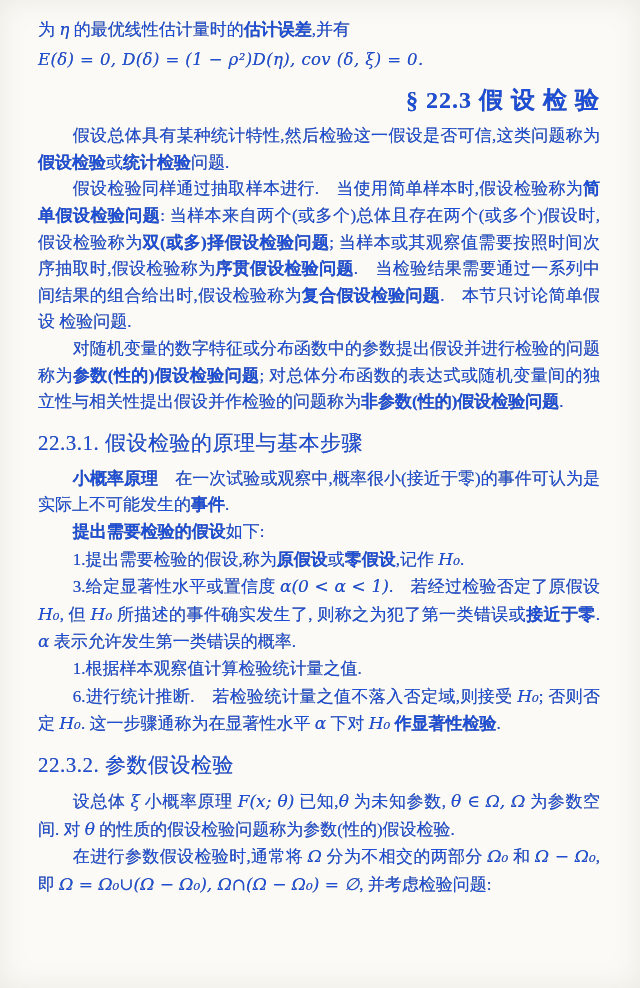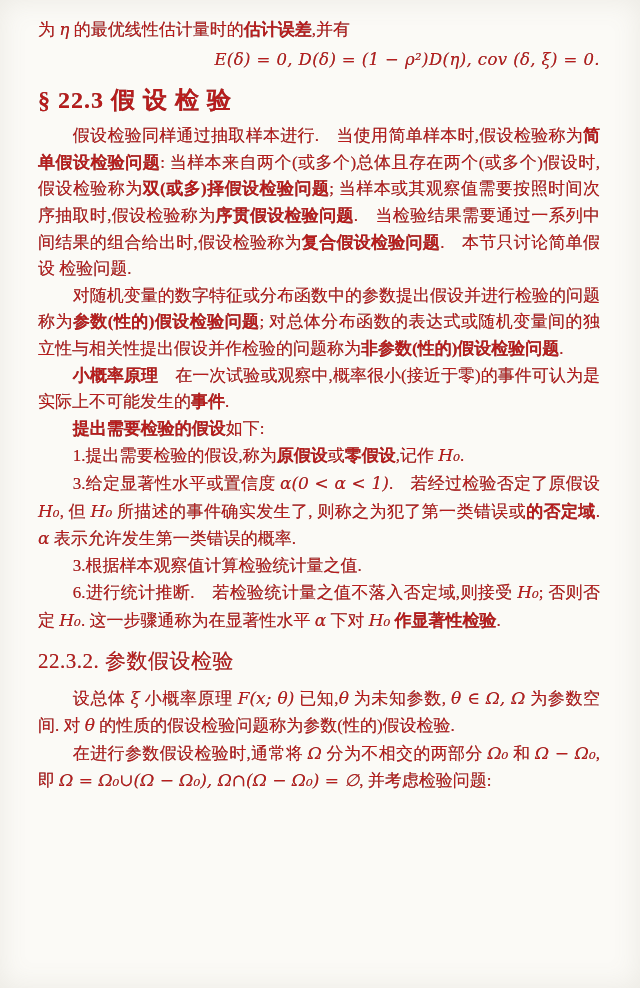--- a/index.html
+++ b/index.html
@@ -5,40 +5,40 @@
   html,body { margin:0; padding:0; background:#d9d9d6; }
   .page {
     position:relative;
     width:640px; height:988px;
     margin:0 auto;
     background:#fbfaf6;
     box-sizing:border-box;
     padding:16px 40px 0 38px;
     overflow:hidden;
     font-family:"Liberation Serif","DejaVu Serif",serif;
-    color:#b91c1c;
+    color:#1d4ed8;
     box-shadow:inset 0 0 28px rgba(120,115,100,0.12);
   }
   .blk {
     font-size:17px;
     line-height:26.6px;
     text-align:justify;
     text-shadow:0 0 0.5px rgba(20,18,15,0.55);
   }
   .p  { text-indent:2.05em; }
   .pn { text-indent:0; }
   .b  { font-weight:700; }
   .m  { font-family:"DejaVu Serif","Liberation Serif",serif; font-style:italic; }
   .formula {
-    text-align:right; text-indent:0;
+    text-align:left; text-indent:0;
     font-size:16.5px; line-height:32px;
     letter-spacing:0.4px;
   }
   .h-center {
-    text-align:left; text-indent:0;
+    text-align:right; text-indent:0;
     font-size:24px; font-weight:700;
     line-height:1.15;
     margin:11px 0 9px;
     letter-spacing:1px;
   }
   .h-left {
     text-indent:0;
     font-size:21px; font-weight:400;
     line-height:1.15;
     margin:15px 0 11px;
@@ -46,26 +46,28 @@
   }
 </style>
 </head>
 <body>
 
 <div class="page">
   <div>
       <div class="blk pn"><span>为 </span><span class="m">η</span><span> 的最优线性估计量时的</span><span class="b">估计误差</span><span>,并有</span></div>
       <div class="blk formula"><span class="m">E(δ) = 0,  D(δ) = (1 − ρ²)D(η),  cov (δ, ξ) = 0.</span></div>
       <div class="blk h-center"><span class="b">§ 22.3  假 设 检 验</span></div>
+      <div class="blk p"><span>假设总体具有某种统计特性,然后检验这一假设是否可信,这类问题称为</span><span class="b">假设检验</span><span>或</span><span class="b">统计检验</span><span>问题.</span></div>
       <div class="blk p"><span>假设检验同样通过抽取样本进行.　当使用简单样本时,假设检验称为</span><span class="b">简单假设检验问题</span><span>: 当样本来自两个(或多个)总体且存在两个(或多个)假设时,假设检验称为</span><span class="b">双(或多)择假设检验问题</span><span>; 当样本或其观察值需要按照时间次序抽取时,假设检验称为</span><span class="b">序贯假设检验问题</span><span>.　当检验结果需要通过一系列中间结果的组合给出时,假设检验称为</span><span class="b">复合假设检验问题</span><span>.　本节只讨论简单假设 检验问题.</span></div>
       <div class="blk p"><span>对随机变量的数字特征或分布函数中的参数提出假设并进行检验的问题称为</span><span class="b">参数(性的)假设检验问题</span><span>; 对总体分布函数的表达式或随机变量间的独立性与相关性提出假设并作检验的问题称为</span><span class="b">非参数(性的)假设检验问题</span><span>.</span></div>
+      <div class="blk h-left"><span>22.3.1. 假设检验的原理与基本步骤</span></div>
       <div class="blk p"><span class="b">小概率原理</span><span>　在一次试验或观察中,概率很小(接近于零)的事件可认为是实际上不可能发生的</span><span class="b">事件</span><span>.</span></div>
       <div class="blk p"><span class="b">提出需要检验的假设</span><span>如下:</span></div>
       <div class="blk p"><span>1.提出需要检验的假设,称为</span><span class="b">原假设</span><span>或</span><span class="b">零假设</span><span>,记作 </span><span class="m">H₀</span><span>.</span></div>
-      <div class="blk p"><span>3.给定显著性水平或置信度 </span><span class="m">α(0 &lt; α &lt; 1)</span><span>.　若经过检验否定了原假设 </span><span class="m">H₀</span><span>, 但 </span><span class="m">H₀</span><span> 所描述的事件确实发生了, 则称之为犯了第一类错误或</span><span class="b">的否定域</span><span>. </span><span class="m">α</span><span> 表示允许发生第一类错误的概率.</span></div>
-      <div class="blk p"><span>3.根据样本观察值计算检验统计量之值.</span></div>
+      <div class="blk p"><span>3.给定显著性水平或置信度 </span><span class="m">α(0 &lt; α &lt; 1)</span><span>.　若经过检验否定了原假设 </span><span class="m">H₀</span><span>, 但 </span><span class="m">H₀</span><span> 所描述的事件确实发生了, 则称之为犯了第一类错误或</span><span class="b">接近于零</span><span>. </span><span class="m">α</span><span> 表示允许发生第一类错误的概率.</span></div>
+      <div class="blk p"><span>1.根据样本观察值计算检验统计量之值.</span></div>
       <div class="blk p"><span>6.进行统计推断.　若检验统计量之值不落入否定域,则接受 </span><span class="m">H₀</span><span>; 否则否定 </span><span class="m">H₀</span><span>. 这一步骤通称为在显著性水平 </span><span class="m">α</span><span> 下对 </span><span class="m">H₀</span><span> </span><span class="b">作显著性检验</span><span>.</span></div>
       <div class="blk h-left"><span>22.3.2. 参数假设检验</span></div>
       <div class="blk p"><span>设总体 </span><span class="m">ξ</span><span> 小概率原理 </span><span class="m">F(x; θ)</span><span> 已知,</span><span class="m">θ</span><span> 为未知参数, </span><span class="m">θ ∈ Ω, Ω</span><span> 为参数空间. 对 </span><span class="m">θ</span><span> 的性质的假设检验问题称为参数(性的)假设检验.</span></div>
       <div class="blk p"><span>在进行参数假设检验时,通常将 </span><span class="m">Ω</span><span> 分为不相交的两部分 </span><span class="m">Ω₀</span><span> 和 </span><span class="m">Ω − Ω₀</span><span>, 即 </span><span class="m">Ω = Ω₀∪(Ω − Ω₀), Ω∩(Ω − Ω₀) = ∅</span><span>, 并考虑检验问题:</span></div>
     </div>
 
 </div>
 
 </body></html>

